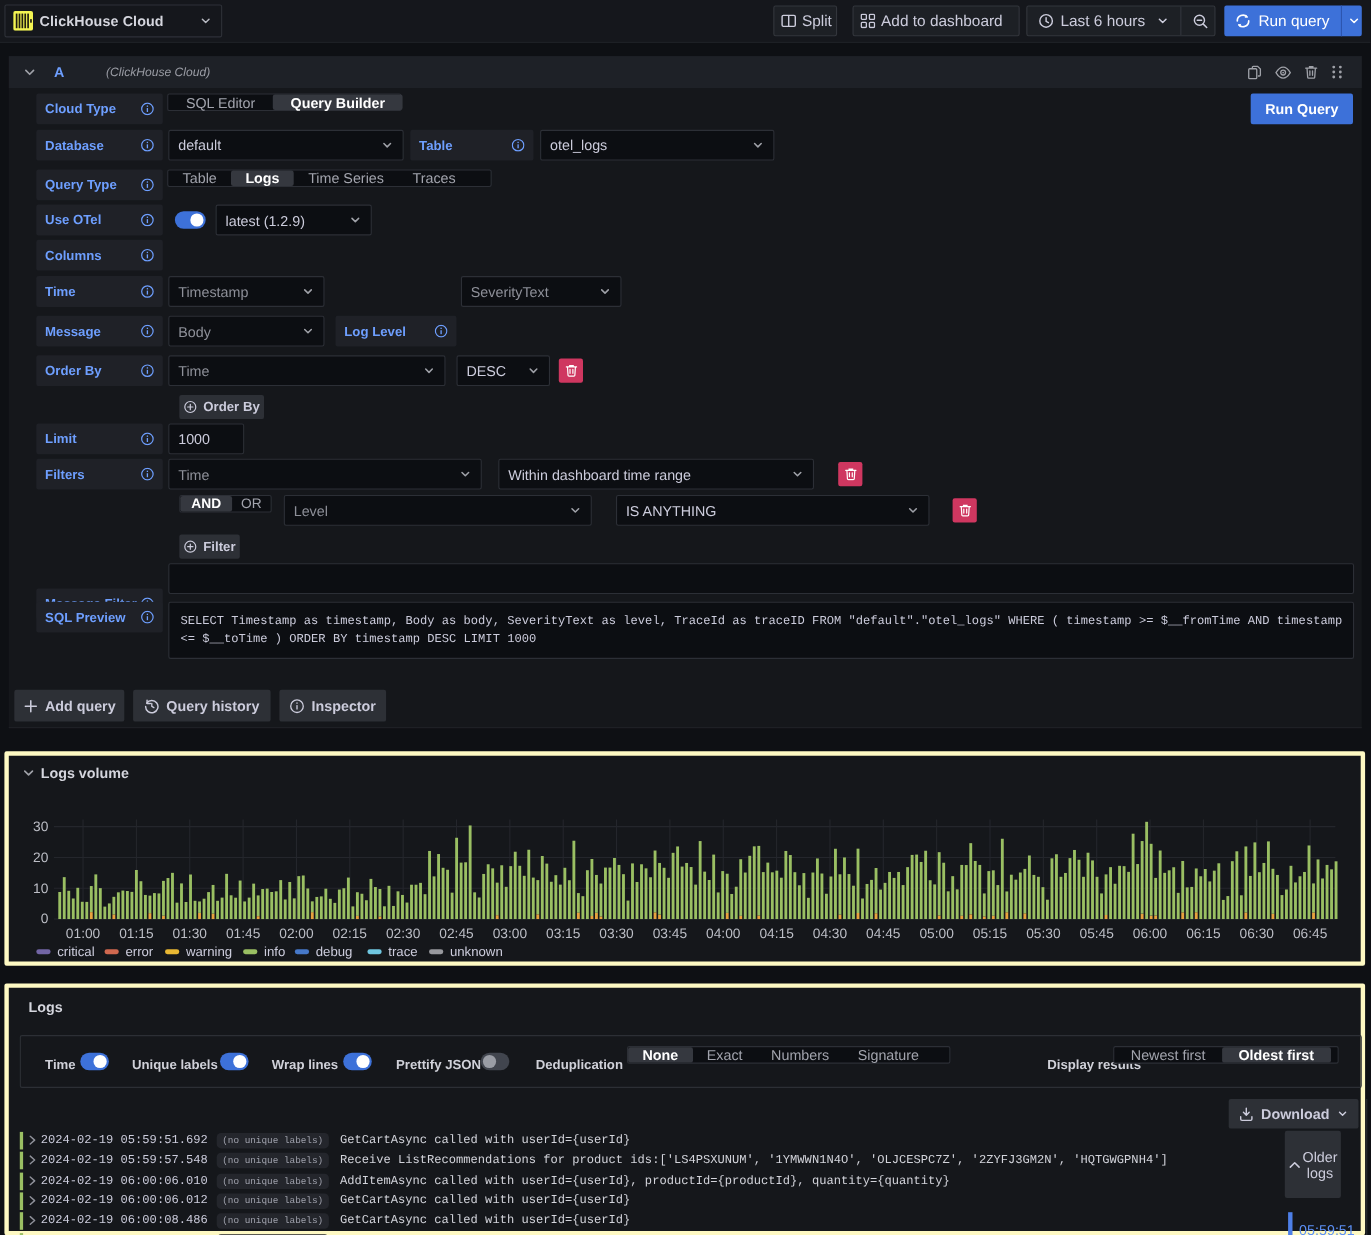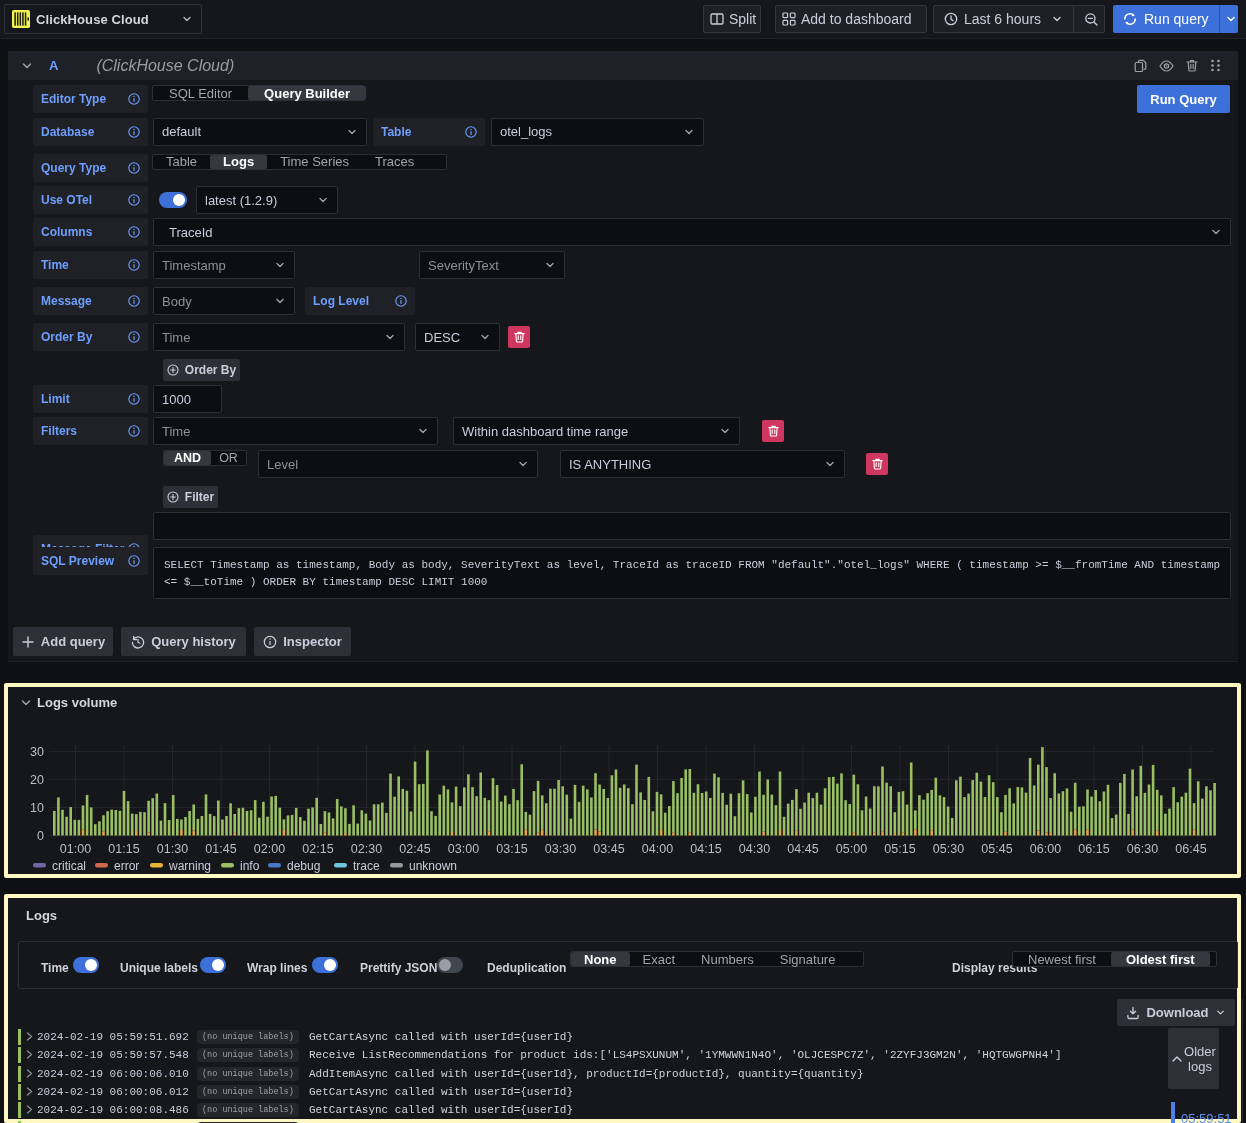--- a/index.html
+++ b/index.html
@@ -135,21 +135,21 @@
     </div>
   </div>
 </div>
 
 <div id="qc">
   <div id="qhead">
     <svg style="margin-left:12px" width="14" height="14" viewBox="0 0 14 14">
         <path d="M3.5 5l3.5 3.5L10.5 5" stroke="#9fa1a8" stroke-width="1.5" fill="none" stroke-linecap="round" stroke-linejoin="round"></path>
       </svg>
     <span style="margin-left:15px;color:#6e9fff;font-weight:700;font-size:13px;">A</span>
-    <span style="margin-left:38px;color:#9a9ca4;font-style:italic;font-size:16px;">(ClickHouse Cloud)</span>
+    <span style="margin-left:38px;color:#9a9ca4;font-style:italic;font-size:11px;">(ClickHouse Cloud)</span>
     <div style="position:absolute;right:17px;top:0;height:29px;display:flex;align-items:center;gap:12px;">
       <svg width="13" height="14" viewBox="0 0 13 14">
           <path d="M4.5 3.5V2.2c0-.5.4-.9.9-.9h3.9l2.5 2.5v5.4c0 .5-.4.9-.9.9H9.5" stroke="#9fa1a8" stroke-width="1.2" fill="none"></path>
           <rect x="1.2" y="3.5" width="7.3" height="9" rx="0.9" stroke="#9fa1a8" stroke-width="1.2" fill="none"></rect>
         </svg>
       <svg width="15" height="12" viewBox="0 0 15 12">
           <path d="M1 6c2-3.3 4.2-5 6.5-5S12 2.7 14 6c-2 3.3-4.2 5-6.5 5S3 9.3 1 6z" stroke="#9fa1a8" stroke-width="1.2" fill="none"></path>
           <circle cx="7.5" cy="6" r="2.2" stroke="#9fa1a8" stroke-width="1.2" fill="none"></circle>
           <circle cx="7.5" cy="6" r="0.8" fill="#9fa1a8"></circle>
         </svg>
@@ -163,21 +163,21 @@
             <circle cx="2.5" cy="6.5" r="1.3"></circle>
             <circle cx="8.5" cy="6.5" r="1.3"></circle>
             <circle cx="2.5" cy="11" r="1.3"></circle>
             <circle cx="8.5" cy="11" r="1.3"></circle>
           </g>
         </svg>
     </div>
   </div>
 
   <div class="lbl" style="top:34px;">
-      <span>Editor Type</span>
+      <span>Cloud Type</span>
       <svg width="12" height="12" viewBox="0 0 12 12">
         <circle cx="6" cy="6" r="5.2" stroke="#6e9fff" stroke-width="1.1" fill="none"></circle>
         <rect x="5.4" y="5.2" width="1.2" height="3.6" fill="#6e9fff"></rect>
         <rect x="5.4" y="2.9" width="1.2" height="1.2" fill="#6e9fff"></rect>
       </svg>
     </div>
   <div class="rg" style="left:144px; top:34px; width:213px;">
     <div class="it" style="padding:0 16px;">SQL Editor</div>
     <div class="it on" style="padding:0 16px;">Query Builder</div>
   </div>
@@ -244,26 +244,20 @@
         <path d="M3 4.5l3 3 3-3" stroke="#9fa1a8" stroke-width="1.4" fill="none" stroke-linecap="round" stroke-linejoin="round"></path>
       </svg>
     </div>
 
   <div class="lbl" style="top:167px;">
       <span>Columns</span>
       <svg width="12" height="12" viewBox="0 0 12 12">
         <circle cx="6" cy="6" r="5.2" stroke="#6e9fff" stroke-width="1.1" fill="none"></circle>
         <rect x="5.4" y="5.2" width="1.2" height="3.6" fill="#6e9fff"></rect>
         <rect x="5.4" y="2.9" width="1.2" height="1.2" fill="#6e9fff"></rect>
-      </svg>
-    </div>
-  <div class="sel" style="left:145px; top:167px; width:1078px;">
-      <span class="cv" style="padding-left:7px;">TraceId</span>
-      <svg width="12" height="12" viewBox="0 0 12 12">
-        <path d="M3 4.5l3 3 3-3" stroke="#9fa1a8" stroke-width="1.4" fill="none" stroke-linecap="round" stroke-linejoin="round"></path>
       </svg>
     </div>
 
   <div class="lbl" style="top:200px;">
       <span>Time</span>
       <svg width="12" height="12" viewBox="0 0 12 12">
         <circle cx="6" cy="6" r="5.2" stroke="#6e9fff" stroke-width="1.1" fill="none"></circle>
         <rect x="5.4" y="5.2" width="1.2" height="3.6" fill="#6e9fff"></rect>
         <rect x="5.4" y="2.9" width="1.2" height="1.2" fill="#6e9fff"></rect>
       </svg>

